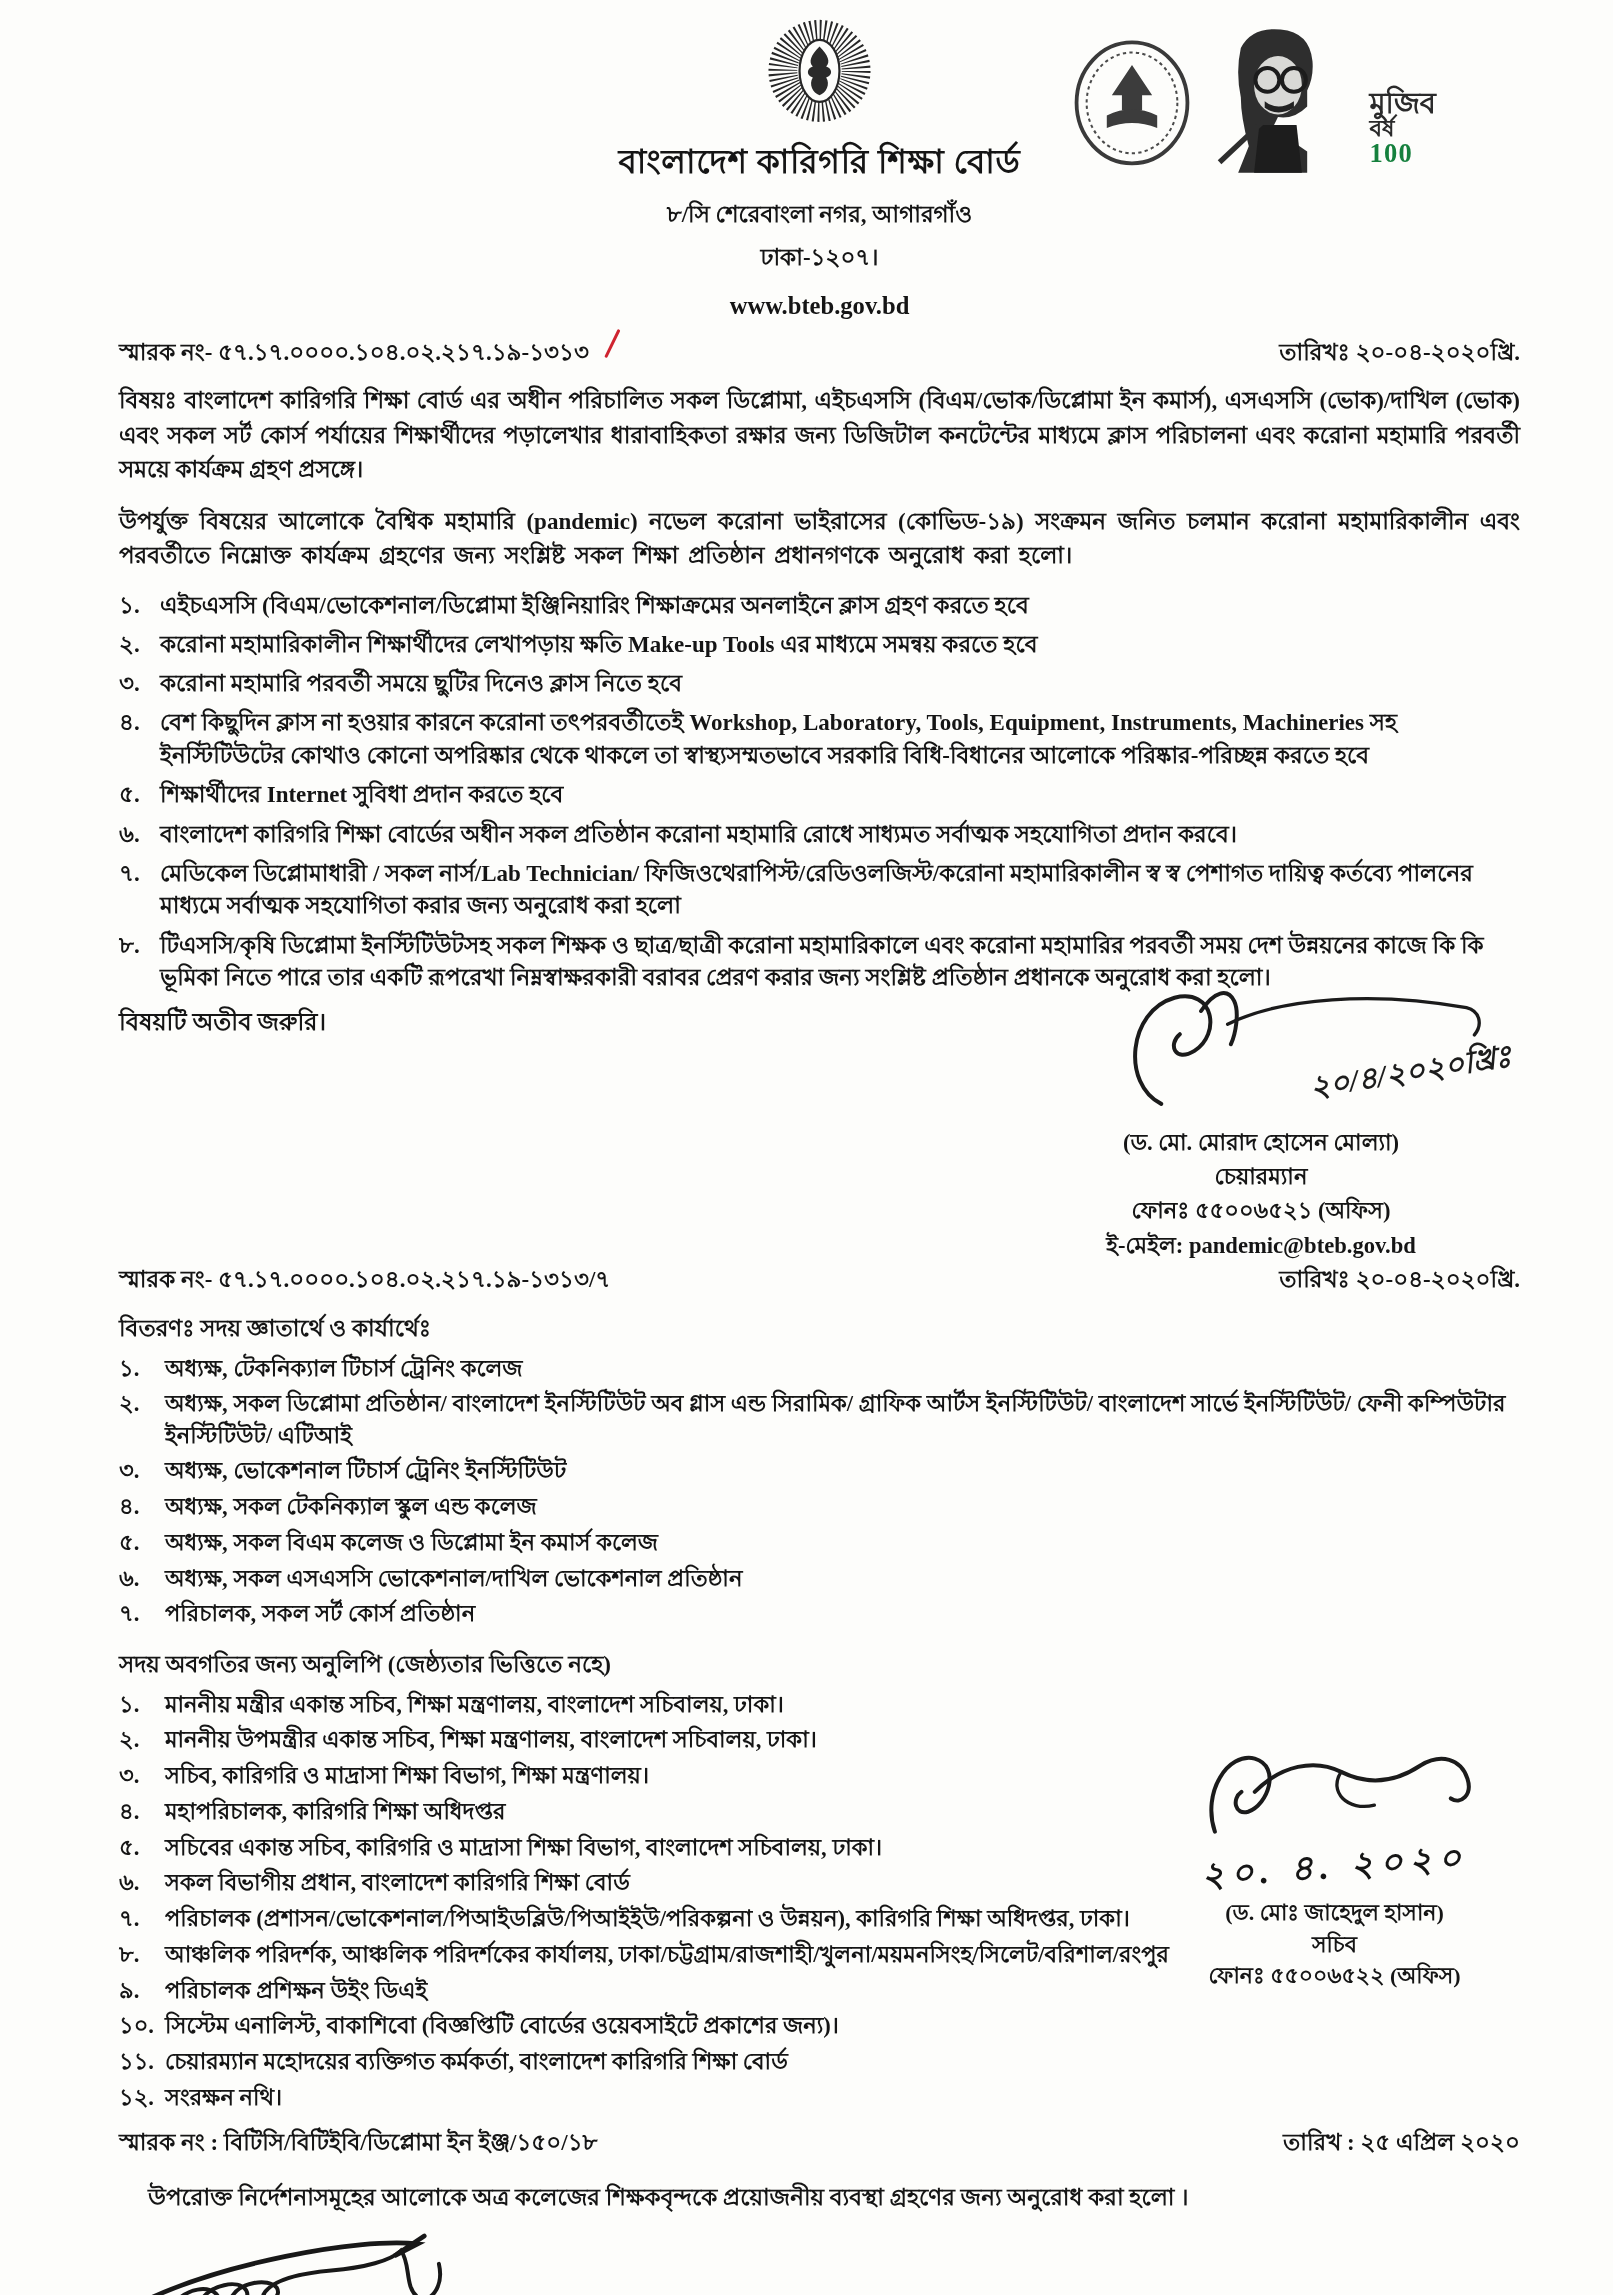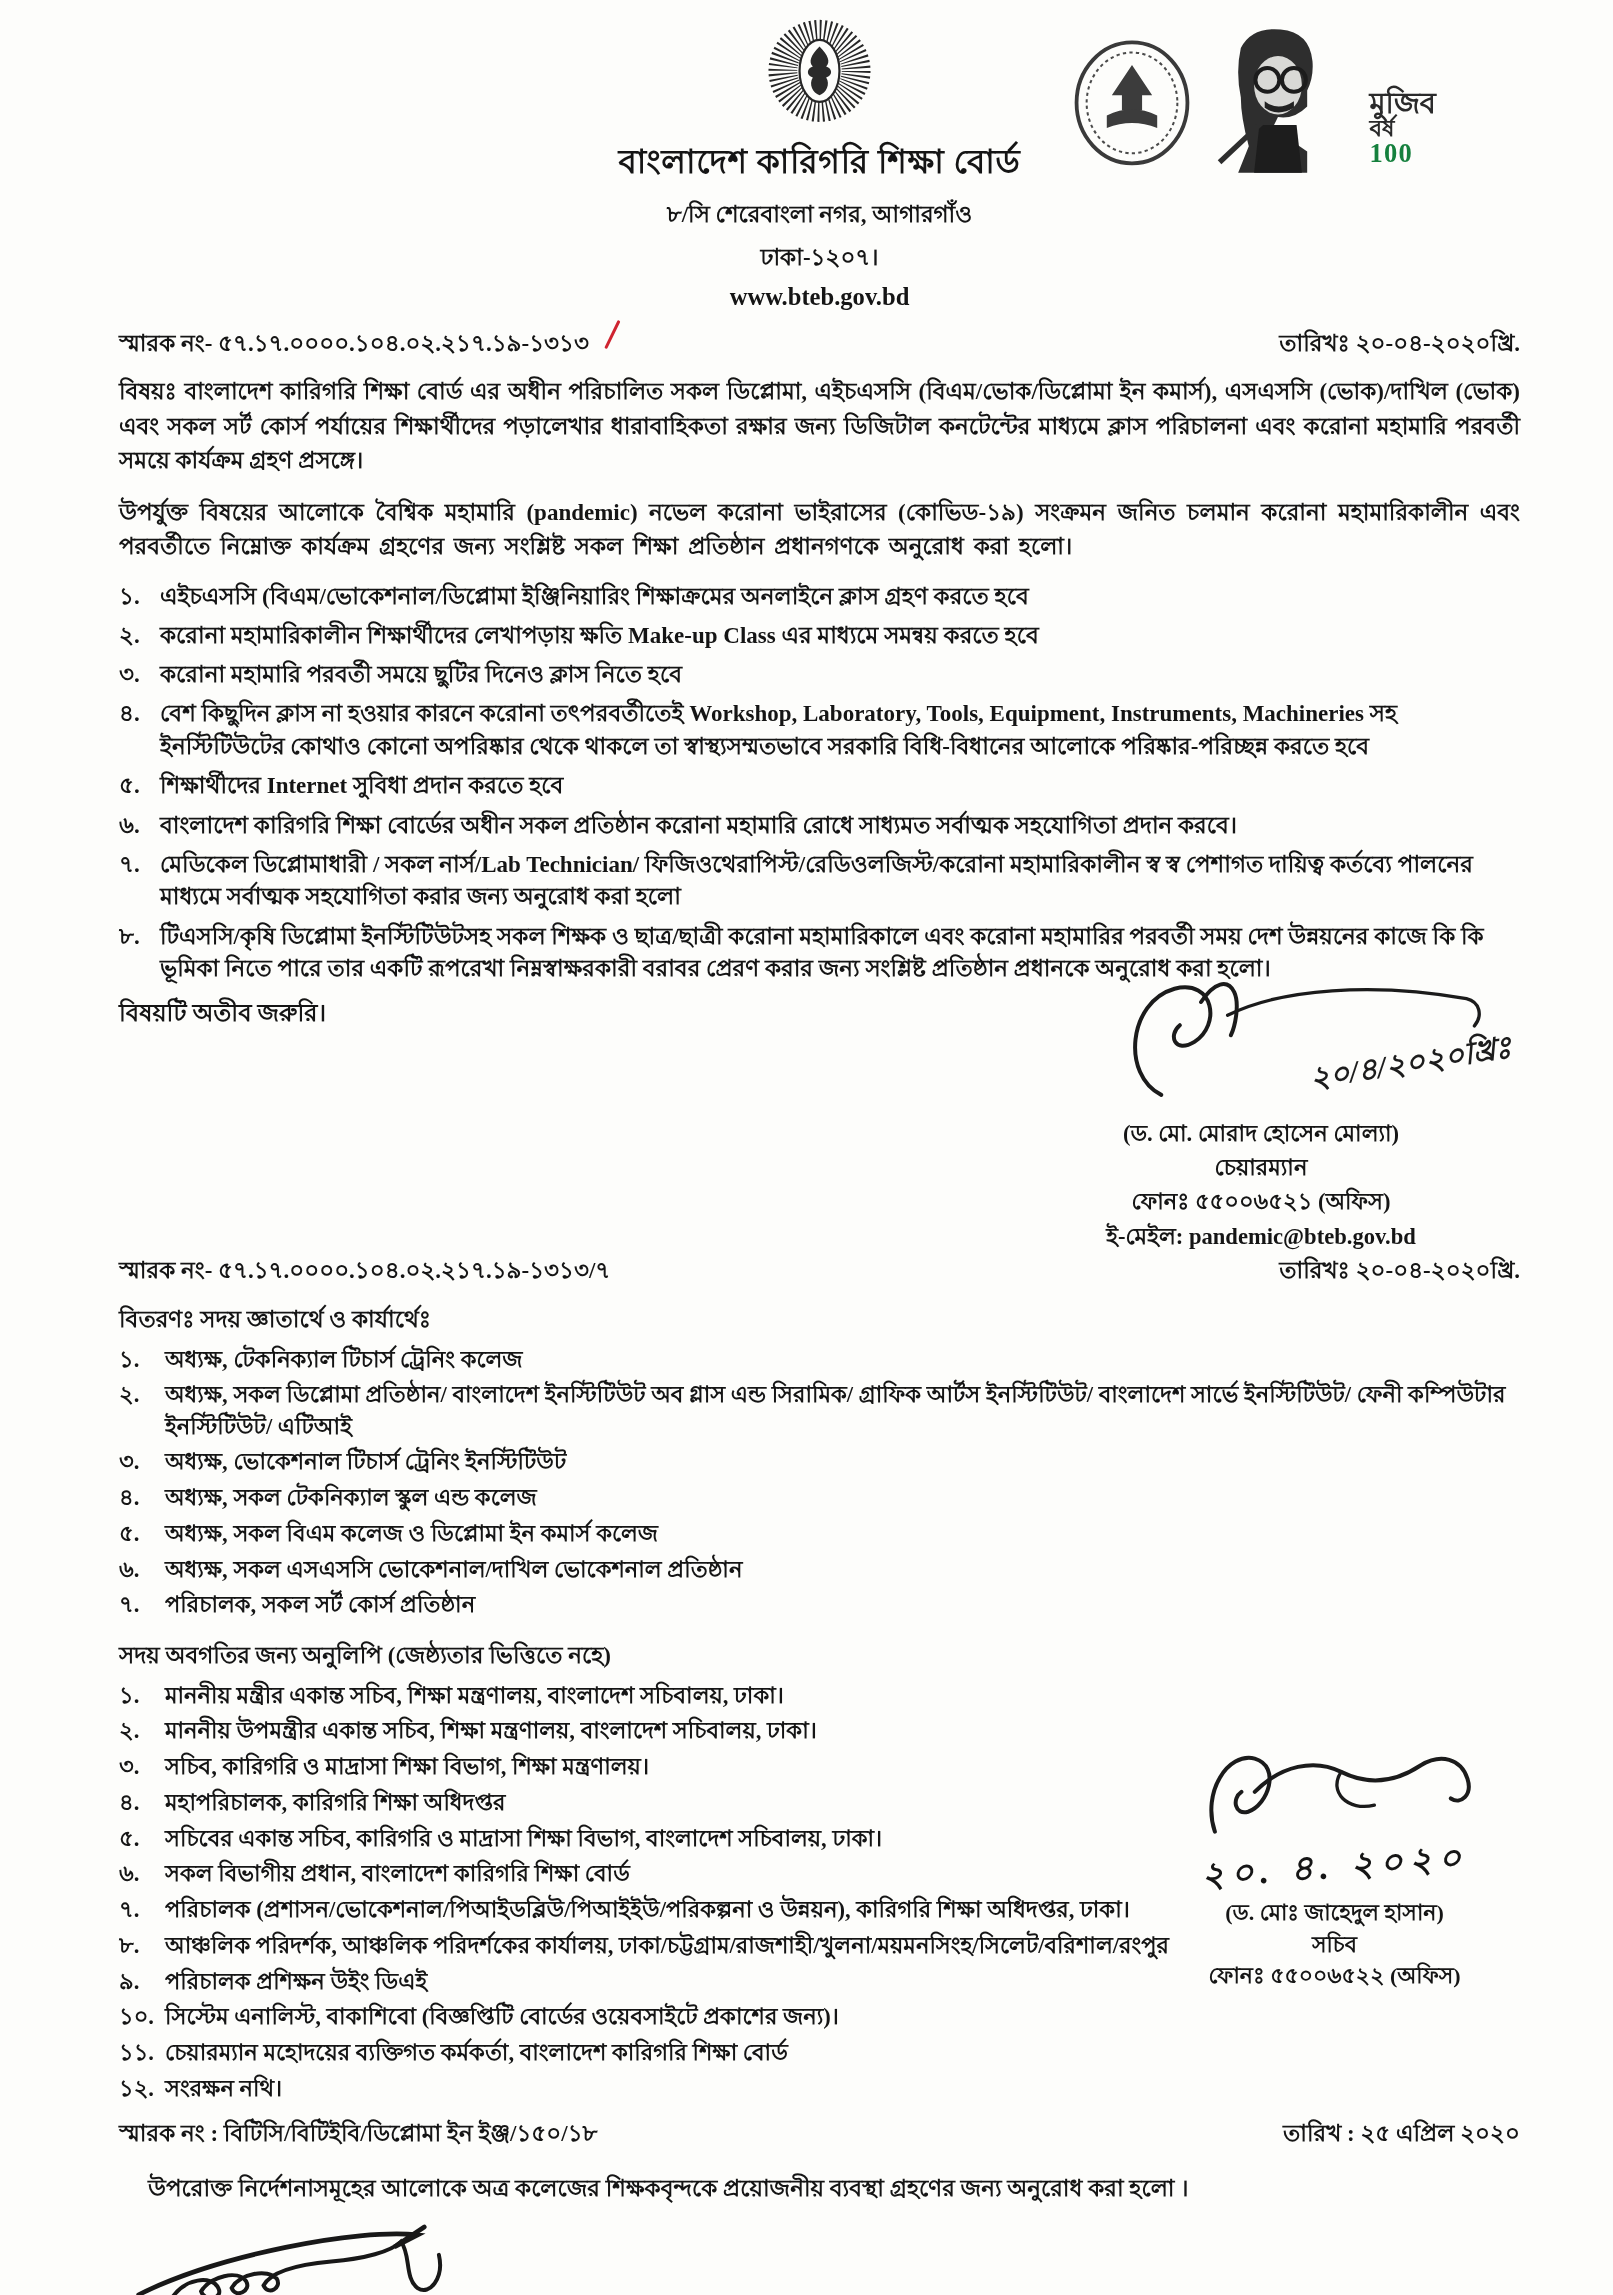--- a/index.html
+++ b/index.html
@@ -11,21 +11,21 @@
     font-weight:600;
     padding-left:6px;
   }
   .content{padding:10.6px 100px 0 113px;}
 
   
   .header{position:relative;text-align:center;}
   .bteb-logo{display:inline-block;}
   .org-name{font-size:33px;font-weight:700;margin-top:1.3px;letter-spacing:0.7px;}
   .addr{font-size:23px;margin-top:4px;font-weight:600;}
-  .website{font-size:24.6px;margin-top:5px;font-weight:700;}
+  .website{font-size:24.6px;margin-top:14px;font-weight:700;}
   .seal-logo{position:absolute;top:26.5px;right:325px;}
   .mujib{position:absolute;top:13.3px;right:80px;width:239px;height:153px;}
   .mujib-txt{position:absolute;right:4px;top:65px;text-align:left;line-height:1.0;color:#2a2a2a;}
   .mujib-l1{font-size:29px;font-weight:700;}
   .mujib-l2{font-size:22.6px;font-weight:700;}
   .mujib-l3{font-size:26.5px;font-weight:700;color:#15803d;letter-spacing:1.3px;}
 
   
   .memo-row{display:flex;justify-content:space-between;align-items:baseline;font-size:23px;}
   .memo-row.first{margin-top:14.6px;}
@@ -134,21 +134,21 @@
     <p class="subject">বিষয়ঃ বাংলাদেশ কারিগরি শিক্ষা বোর্ড এর অধীন পরিচালিত সকল ডিপ্লোমা, এইচএসসি (বিএম/ভোক/ডিপ্লোমা ইন কমার্স), এসএসসি (ভোক)/দাখিল (ভোক) এবং সকল সর্ট কোর্স পর্যায়ের শিক্ষার্থীদের পড়ালেখার ধারাবাহিকতা রক্ষার জন্য ডিজিটাল কনটেন্টের মাধ্যমে ক্লাস পরিচালনা এবং করোনা মহামারি পরবর্তী সময়ে কার্যক্রম গ্রহণ প্রসঙ্গে।</p>
     <p class="intro">উপর্যুক্ত বিষয়ের আলোকে বৈশ্বিক মহামারি (pandemic) নভেল করোনা ভাইরাসের (কোভিড-১৯) সংক্রমন জনিত চলমান করোনা মহামারিকালীন এবং পরবর্তীতে নিম্নোক্ত কার্যক্রম গ্রহণের জন্য সংশ্লিষ্ট সকল শিক্ষা প্রতিষ্ঠান প্রধানগণকে অনুরোধ করা হলো।</p>
 
     <div class="nlist">
       <div class="nitem">
           <span class="num">১.</span>
           <span class="txt">এইচএসসি (বিএম/ভোকেশনাল/ডিপ্লোমা ইঞ্জিনিয়ারিং শিক্ষাক্রমের অনলাইনে ক্লাস গ্রহণ করতে হবে</span>
         </div>
       <div class="nitem">
           <span class="num">২.</span>
-          <span class="txt">করোনা মহামারিকালীন শিক্ষার্থীদের লেখাপড়ায় ক্ষতি Make-up Class এর মাধ্যমে সমন্বয় করতে হবে</span>
+          <span class="txt">করোনা মহামারিকালীন শিক্ষার্থীদের লেখাপড়ায় ক্ষতি Make-up Tools এর মাধ্যমে সমন্বয় করতে হবে</span>
         </div>
       <div class="nitem">
           <span class="num">৩.</span>
           <span class="txt">করোনা মহামারি পরবর্তী সময়ে ছুটির দিনেও ক্লাস নিতে হবে</span>
         </div>
       <div class="nitem">
           <span class="num">৪.</span>
           <span class="txt">বেশ কিছুদিন ক্লাস না হওয়ার কারনে করোনা তৎপরবর্তীতেই Workshop, Laboratory, Tools, Equipment, Instruments, Machineries সহ ইনস্টিটিউটের কোথাও কোনো অপরিষ্কার থেকে থাকলে তা স্বাস্থ্যসম্মতভাবে সরকারি বিধি-বিধানের আলোকে পরিষ্কার-পরিচ্ছন্ন করতে হবে</span>
         </div>
       <div class="nitem">

